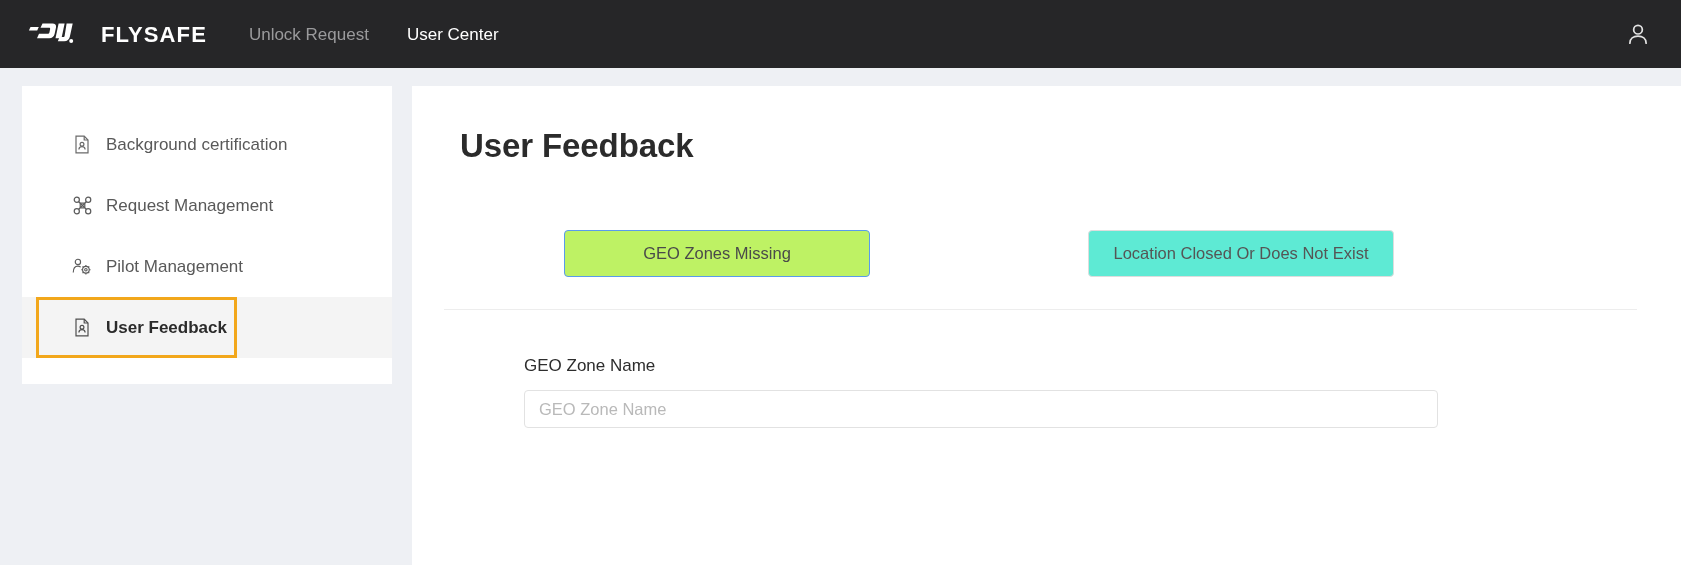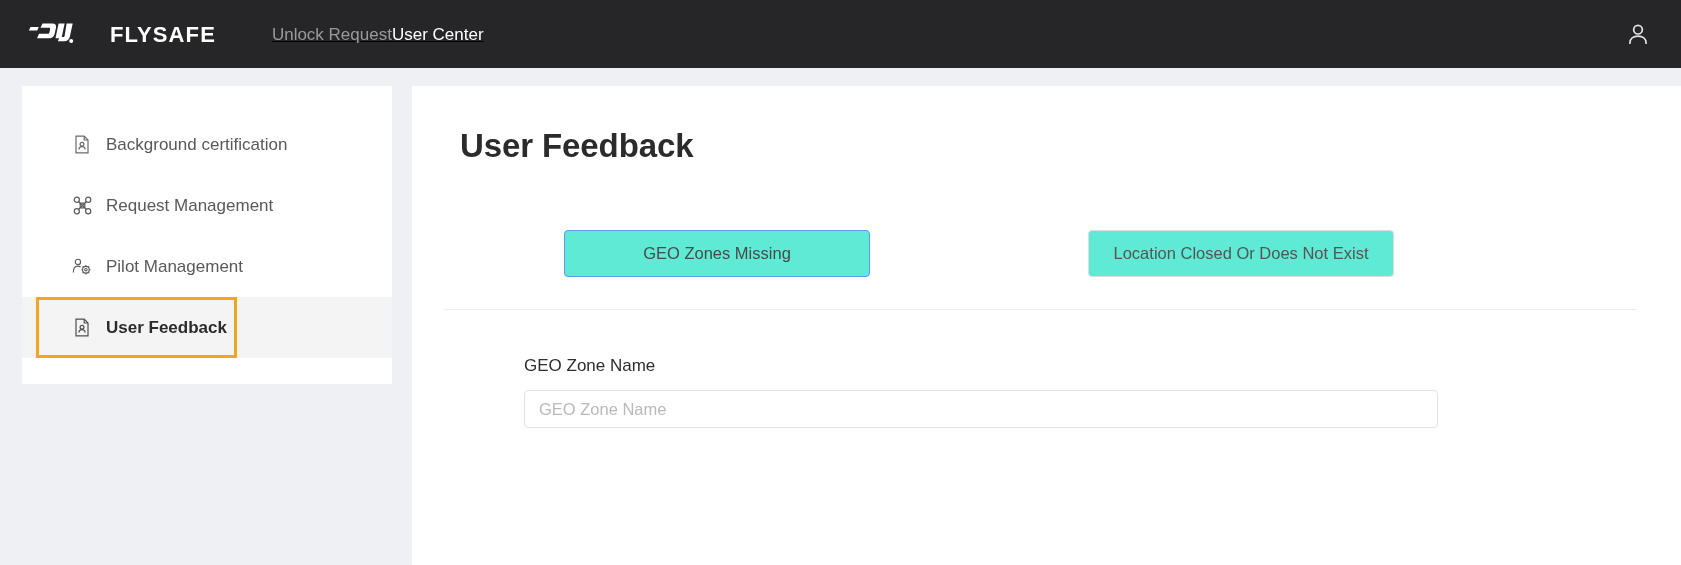--- a/index.html
+++ b/index.html
@@ -22,39 +22,39 @@
     background: #262628;
     display: flex;
     align-items: center;
     padding: 0 26px;
     box-sizing: border-box;
     position: relative;
   }
   .brand {
     display: flex;
     align-items: center;
-    gap: 22px;
-    margin-right: 56px;
+    gap: 13px;
+    margin-right: 42px;
   }
   .brand-mark {
     display: block;
   }
   .brand-word {
     color: #ffffff;
     font-size: 22px;
     letter-spacing: 1.1px;
     font-weight: 600;
     line-height: 1;
     position: relative;
     top: 1px;
   }
   .nav {
     display: flex;
     align-items: flex-start;
-    text-decoration: underline;
+    gap: 38px;
   }
   .nav-link {
     font-size: 17px;
     color: #9a9a9c;
     text-decoration: none;
     line-height: 1;
     cursor: pointer;
     white-space: nowrap;
   }
   .nav-link.active {
@@ -164,21 +164,21 @@
     display: flex;
     align-items: center;
     justify-content: center;
     cursor: pointer;
     box-sizing: border-box;
     padding: 0 18px;
     white-space: nowrap;
   }
   .choice-btn.active {
     border: 1px solid #5a9bec;
-    background: #5eead4;
+    background: #bef264;
     color: #4a4a4a;
   }
   .choice-gap {
     width: 218px;
     flex: 0 0 218px;
   }
 
   .divider {
     height: 1px;
     background: #ededed;

